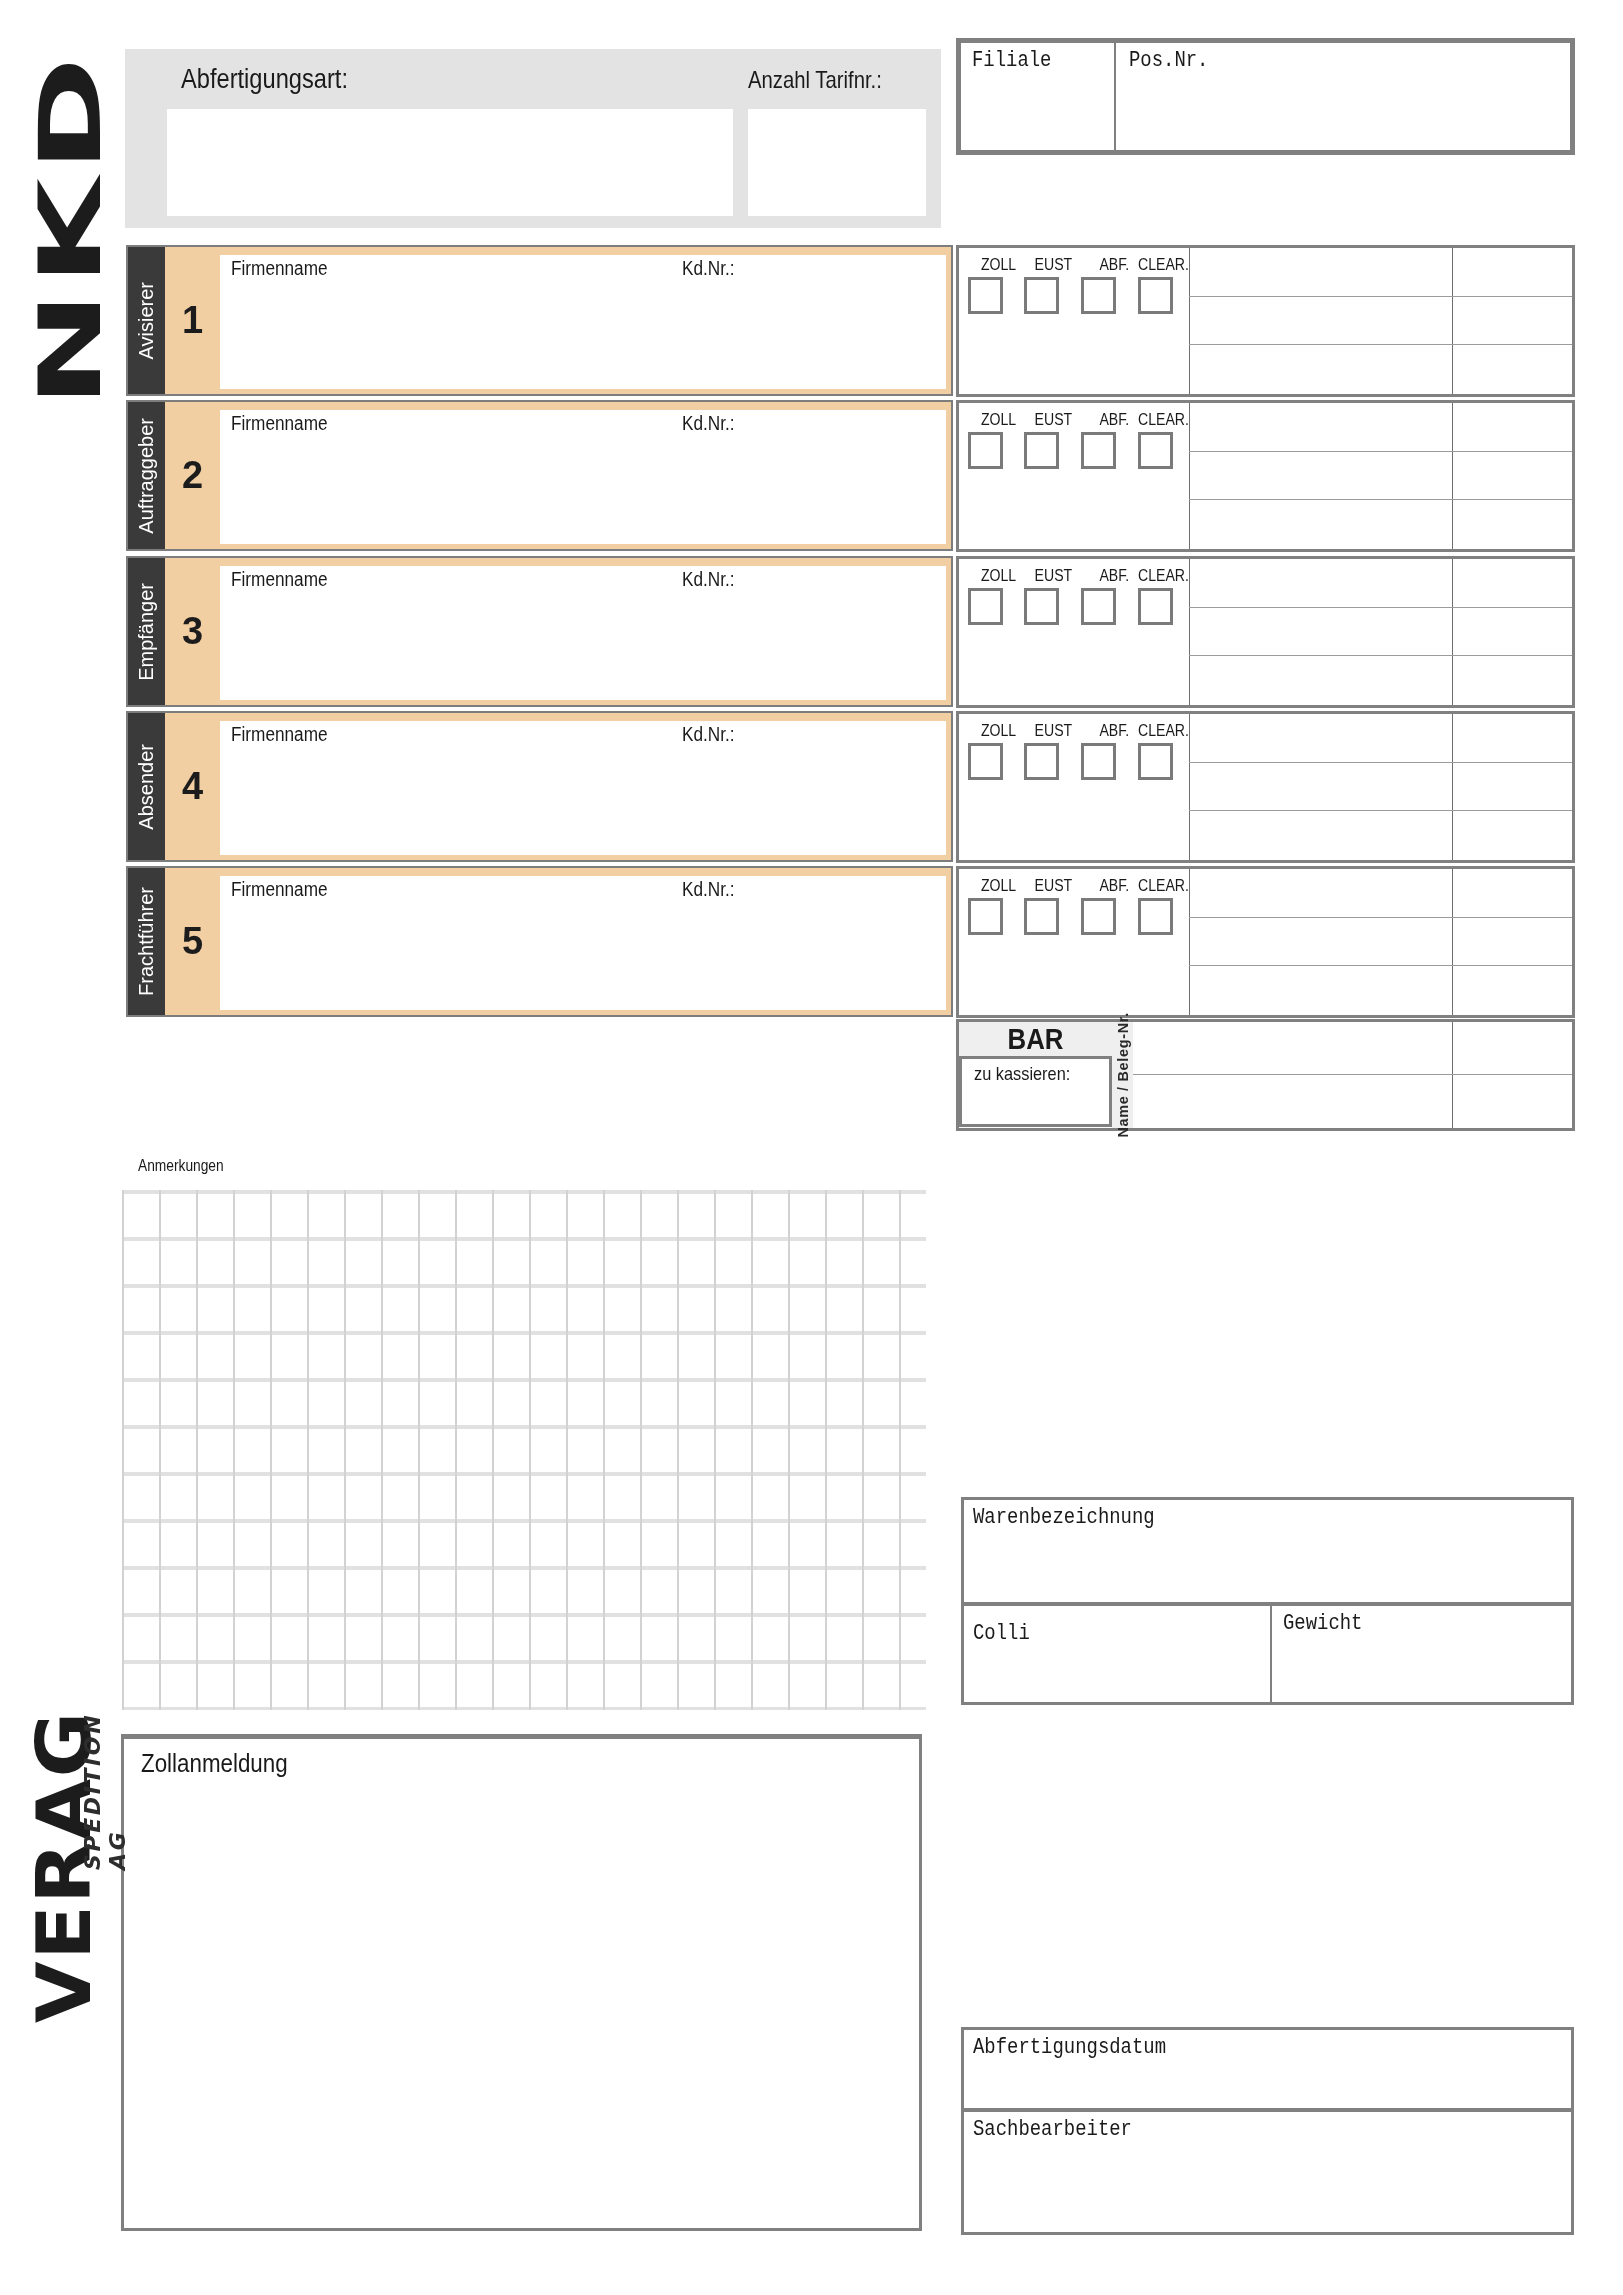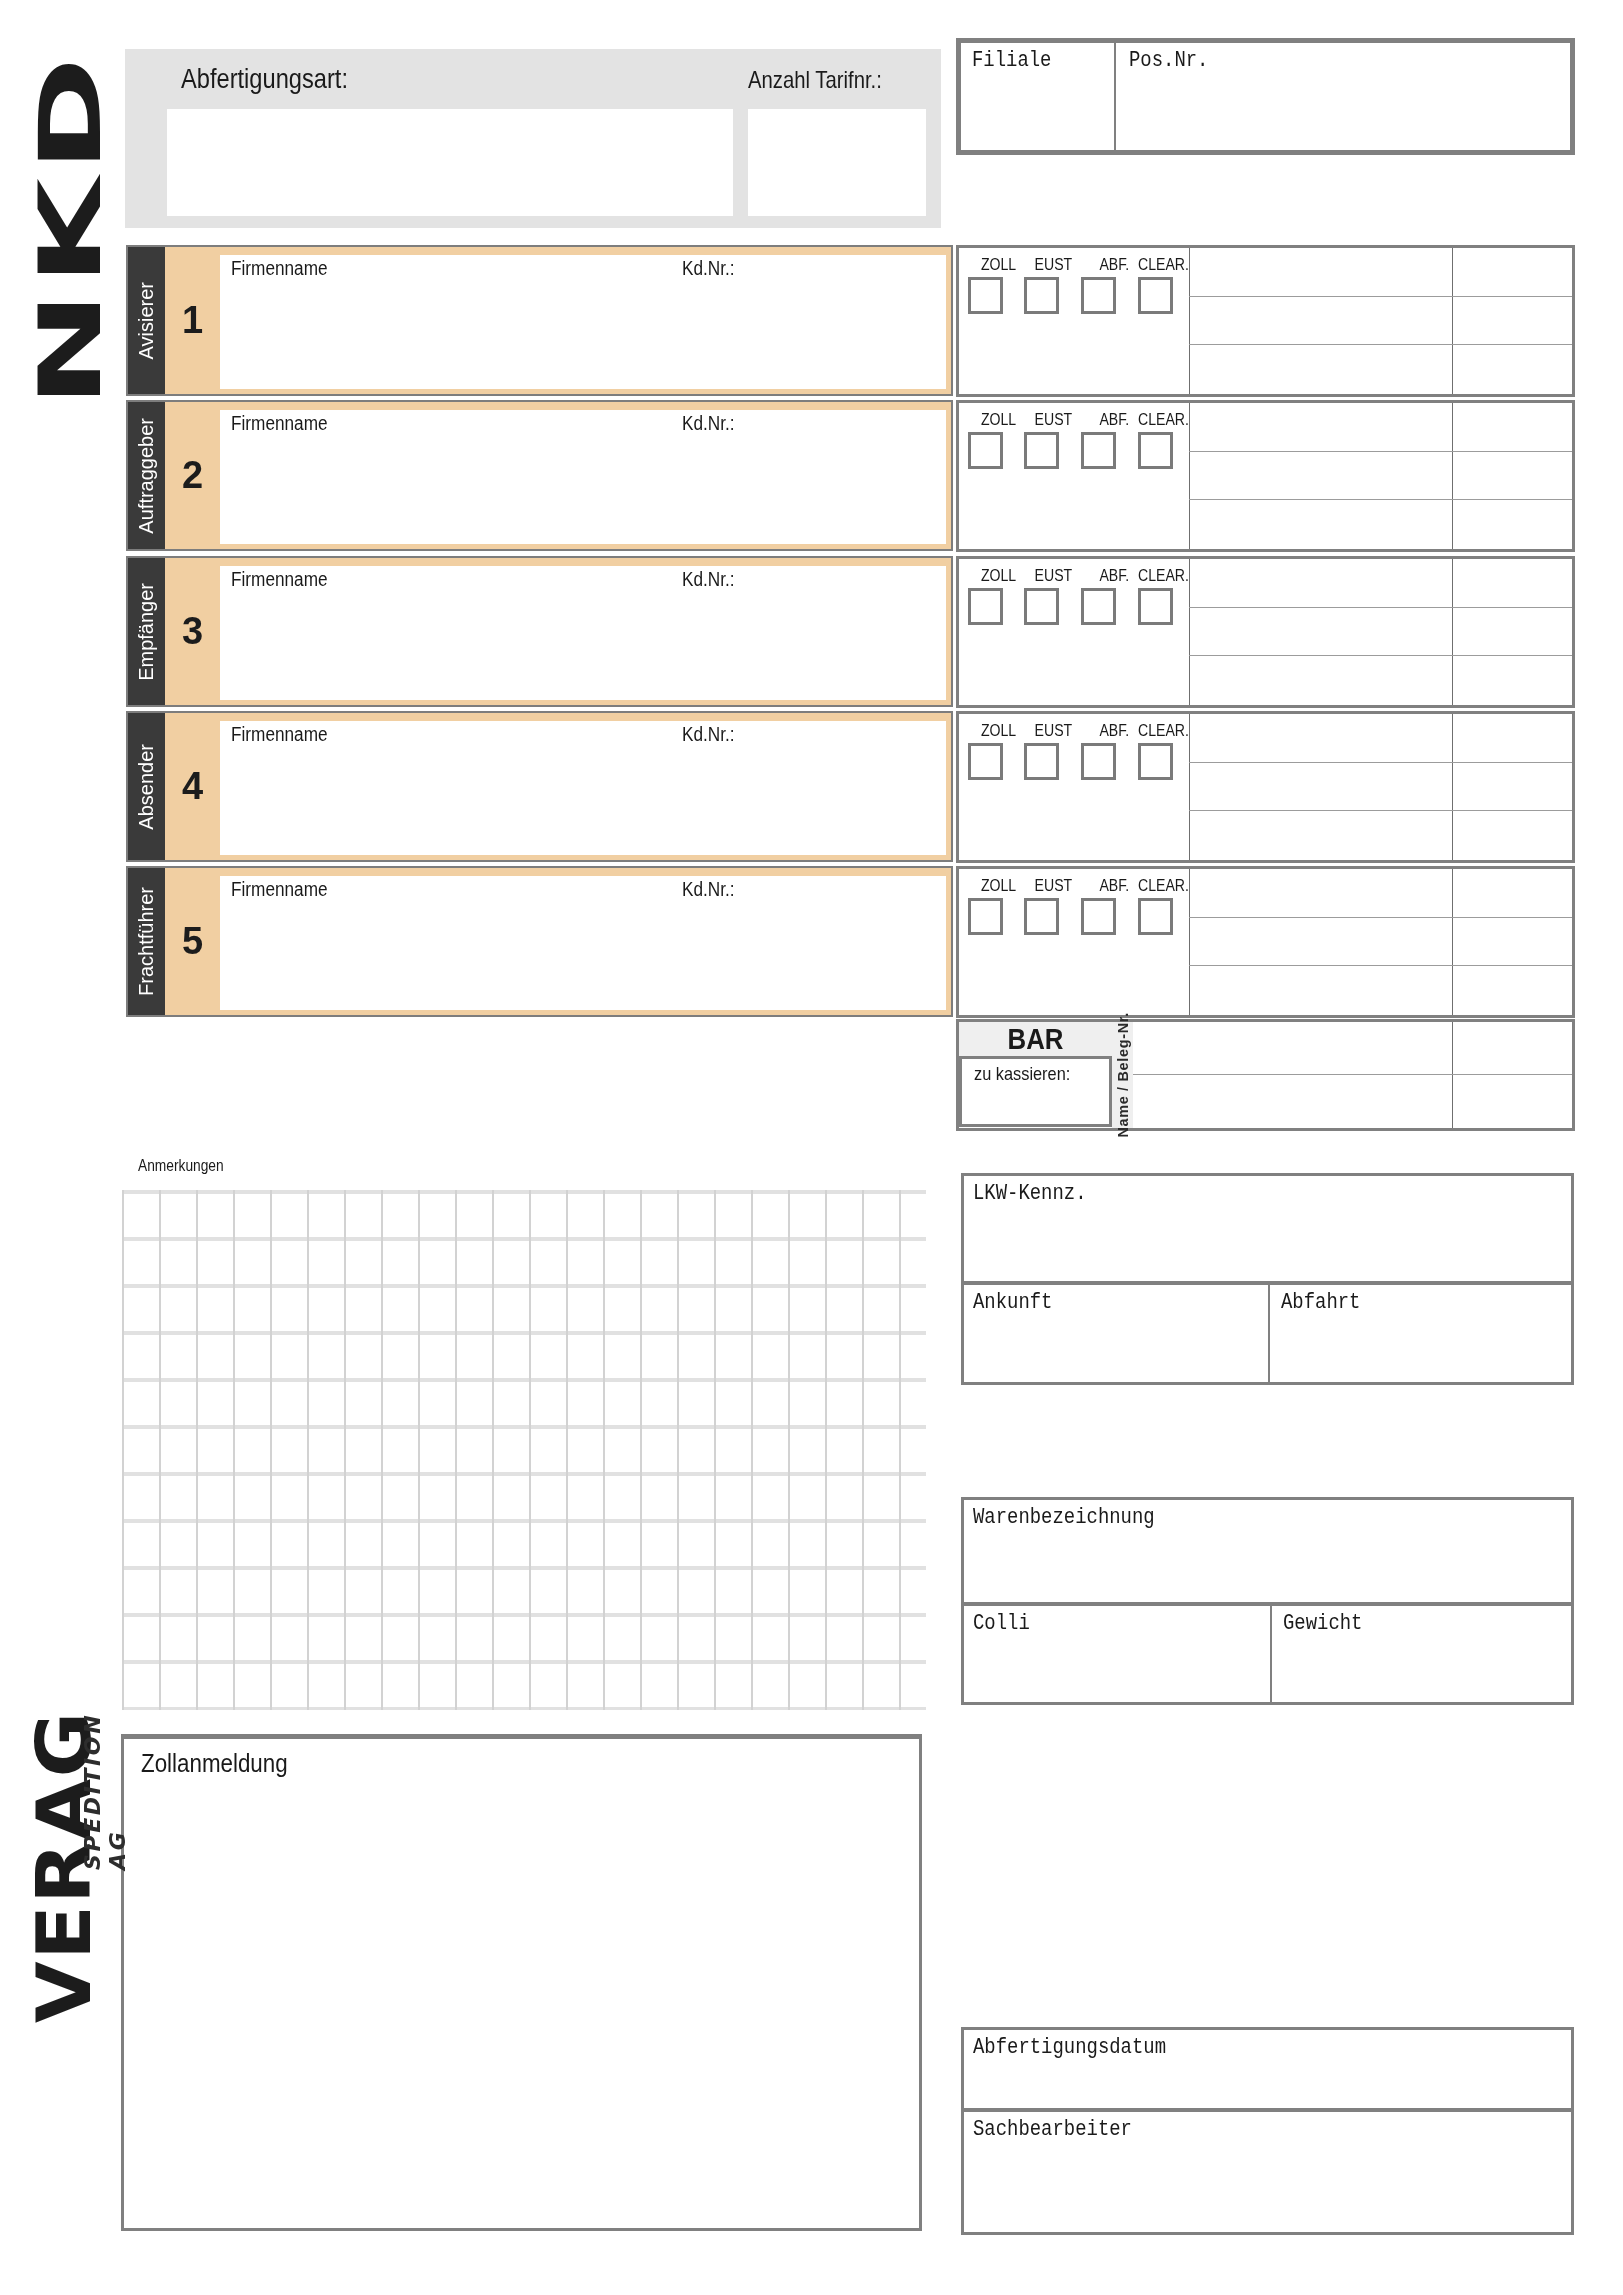--- a/index.html
+++ b/index.html
@@ -282,41 +282,28 @@
     </div>
     <div class="vline" style="left:493px;"></div>
     <div class="hline" style="left:174px;right:0;top:52px;"></div>
     <div class="abs" style="left:174px;top:0;width:319px;height:106px;"></div>
     <div class="abs" style="left:494px;top:0;right:0;height:106px;"></div>
   </div>
 
   <span class="abs sec-label" style="left:138px;top:1157px;"><span class="cond">Anmerkungen</span></span>
   <div class="abs notes-grid" style="left:122px;top:1190px;width:804px;height:520px;"></div>
 
-  <div class="abs bbox" style="left:961px;top:1173px;width:607px;height:206px;">
-    <div class="abs" style="left:0;top:0;right:0;height:105px;">
-      <span class="abs cell-label" style="left:9.2px;top:5.2px;"><span class="cond">LKW-Kennz.</span></span>
-    </div>
-    <div class="hdiv" style="top:105px;"></div>
-    <div class="vdiv" style="left:304px;top:109px;bottom:0;"></div>
-    <div class="abs" style="left:0;top:109px;width:304px;bottom:0;">
-      <span class="abs cell-label" style="left:9.2px;top:5.2px;"><span class="cond">Ankunft</span></span>
-    </div>
-    <div class="abs" style="left:306px;top:109px;right:0;bottom:0;">
-      <span class="abs cell-label" style="left:10.5px;top:5.2px;"><span class="cond">Abfahrt</span></span>
-    </div>
-  </div>
 
   <div class="abs bbox" style="left:961px;top:1497px;width:607px;height:202px;">
     <div class="abs" style="left:0;top:0;right:0;height:102px;">
       <span class="abs cell-label" style="left:9.2px;top:5.2px;"><span class="cond">Warenbezeichnung</span></span>
     </div>
     <div class="hdiv" style="top:102px;"></div>
     <div class="vdiv" style="left:306px;top:106px;bottom:0;"></div>
-    <div class="abs" style="left:0;top:106px;width:354px;bottom:0;padding-left:24px;">
+    <div class="abs" style="left:0;top:116px;width:354px;bottom:0;padding-left:24px;">
       <span class="abs cell-label" style="left:9.2px;top:5.2px;"><span class="cond">Colli</span></span>
     </div>
     <div class="abs" style="left:308px;top:106px;right:0;bottom:0;">
       <span class="abs cell-label" style="left:10.5px;top:5.2px;"><span class="cond">Gewicht</span></span>
     </div>
   </div>
 
   <div class="abs zoll-box" style="left:121px;top:1734px;width:795px;height:489px;">
     <span class="abs zoll-label" style="left:17px;top:9.2px;"><span class="cond">Zollanmeldung</span></span>
   </div>

